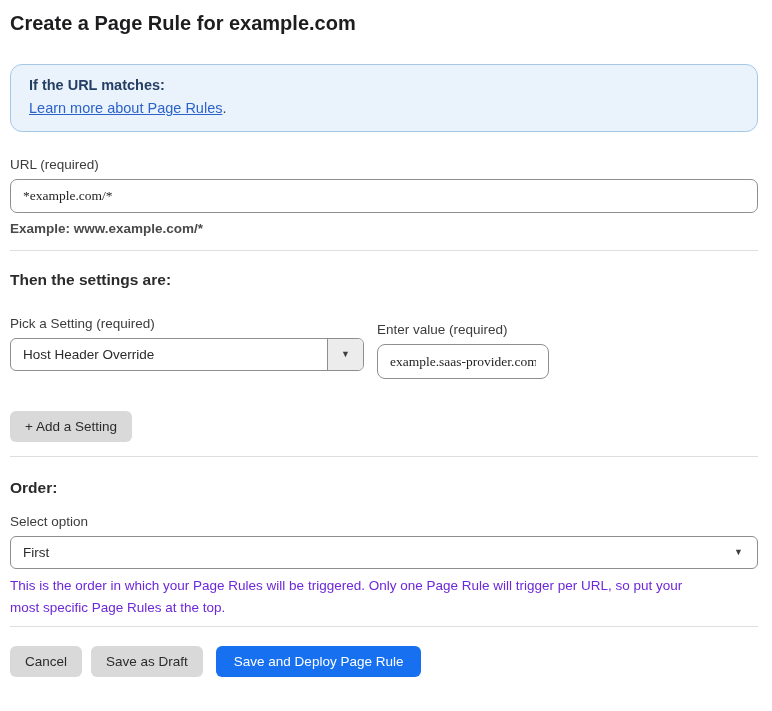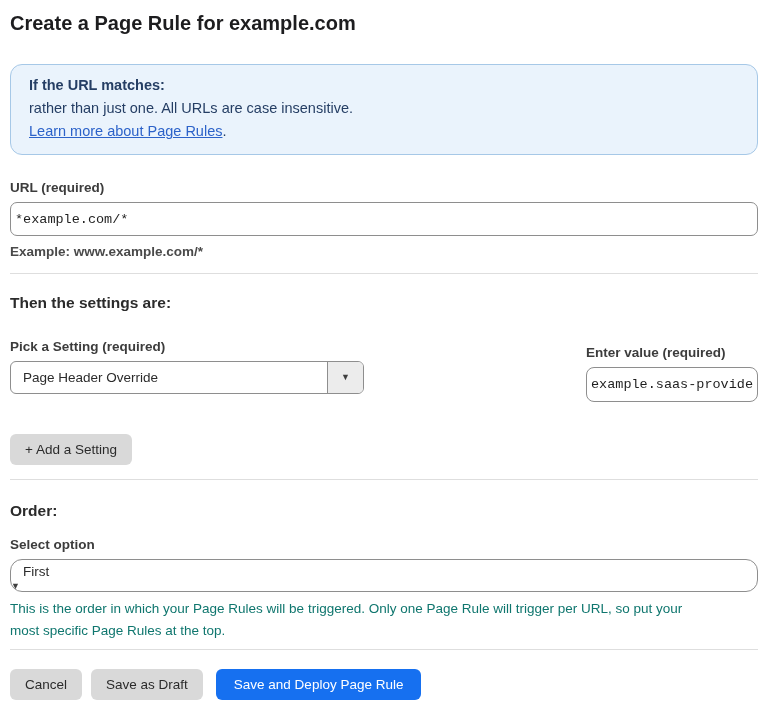--- a/index.html
+++ b/index.html
@@ -28,42 +28,42 @@
     margin-bottom: 24px;
   }
   .info-heading { font-weight: 700; }
   .info-line { display: block; }
   .info-link {
     color: var(--link-blue, #2C62C9);
     text-decoration: underline;
     cursor: pointer;
   }
 
-  .field-label { font-size: 13.5px; color: #3c3c3c; line-height: 17px; margin-bottom: 6px; font-weight: bold; }
+  .field-label { font-size: 13.5px; color: #3c3c3c; line-height: 17px; margin-bottom: 6px; }
   .helper-text { font-size: 13.5px; color: #4a4a4a; line-height: 17px; }
 
   .text-input {
     display: block; width: 100%; height: 34px;
     border: 1px solid #8e8e8e; border-radius: 7px;
-    padding: 0 4px; font-size: 13.5px; color: #1f1f1f;
-    font-family: Liberation Mono, monospace;
+    padding: 0 12px; font-size: 13.5px; color: #1f1f1f;
+    font-family: Liberation Serif, serif;
     background: #fff; outline: none;
   }
   .url-helper { margin-top: 7px; font-weight: bold; }
 
   hr.divider { border: none; border-top: 1px solid #dedede; }
   .divider-1 { margin: 13px 0 20px 0; }
   .divider-2 { margin: 14px 0 22px 0; }
   .divider-3 { margin: 7px 0 18px 0; }
 
   .section-heading { font-size: 15.5px; font-weight: 700; color: #2b2b2b; line-height: 18px; }
 
-  .settings-row { display: flex; align-items: flex-start; margin-top: 26px; justify-content: space-between; }
+  .settings-row { display: flex; align-items: flex-start; margin-top: 26px; }
   .col-setting { width: 354px; }
-  .col-value { padding-top: 6px; }
+  .col-value { margin-left: 13px; padding-top: 6px; }
 
   .select-control {
     display: flex; align-items: stretch; height: 33px;
     border: 1px solid #8e8e8e; border-radius: 6px;
     background: #fff; cursor: pointer; overflow: hidden;
   }
   .select-control .select-text {
     flex: 1; display: flex; align-items: center;
     padding: 0 12px; font-size: 13.5px; color: #2b2b2b;
     white-space: nowrap; overflow: hidden;
@@ -81,59 +81,58 @@
     height: 31px; border: none; border-radius: 6px;
     font-family: "Liberation Sans", sans-serif;
     font-size: 13.5px; cursor: pointer; white-space: nowrap;
   }
   .btn-grey { background: #d9d9d9; color: #2b2b2b; padding: 0 15px; }
   .btn-blue { background: var(--accent-blue, #1670F0); color: #ffffff; padding: 0 18px; }
 
   .add-setting-btn { margin-top: 32px; }
 
   .order-label { margin-top: 16px; }
-  .order-select { border-radius: 12px; flex-direction: column; }
+  .order-select { border-radius: 6px; }
   .order-select .select-arrow-plain {
     display: flex; align-items: center; padding-right: 14px;
   }
-  .order-helper { margin-top: 6px; font-size: 13.5px; color: #0f766e; line-height: 22px; }
+  .order-helper { margin-top: 6px; font-size: 13.5px; color: #6d28d9; line-height: 22px; }
   .order-helper span { display: block; }
 
   .footer-buttons { display: flex; align-items: center; margin-top: 19px; }
   .footer-buttons .btn + .btn { margin-left: 9px; }
   .footer-buttons .btn-blue { margin-left: 13px !important; }
 </style>
 </head>
 <body>
 
 <div class="page">
 
   <h1 class="page-title">Create a Page Rule for example.com</h1>
 
   <div class="info-box">
     <span class="info-line info-heading">If the URL matches:</span>
-    <span class="info-line">rather than just one. All URLs are case insensitive.</span>
     <span class="info-line">
       <a class="info-link">Learn more about Page Rules</a><span>.</span>
     </span>
   </div>
 
   <div class="field-label">URL (required)</div>
   <input class="text-input" type="text" value="*example.com/*" style="">
   <div class="helper-text url-helper">Example: www.example.com/*</div>
 
   <hr class="divider divider-1">
 
   <div class="section-heading">Then the settings are:</div>
 
   <div class="settings-row">
     <div class="col-setting">
       <div class="field-label">Pick a Setting (required)</div>
       <div class="select-control">
-        <div class="select-text">Page Header Override</div>
+        <div class="select-text">Host Header Override</div>
         <div class="select-arrow-segment">
           <span class="arrow-icon">▼</span>
         </div>
       </div>
     </div>
     <div class="col-value">
       <div class="field-label">Enter value (required)</div>
       <input class="text-input value-input" type="text" value="example.saas-provider.com" style="">
     </div>
   </div>

